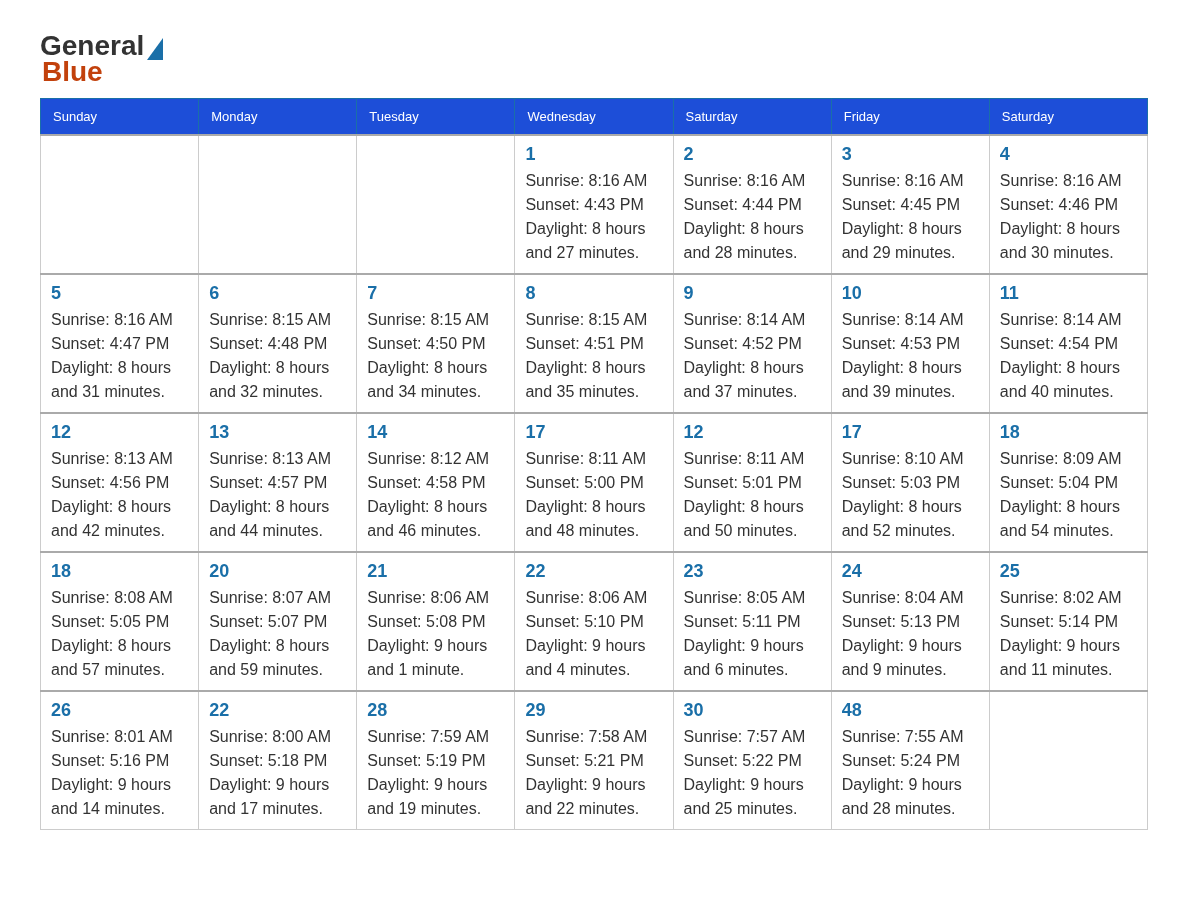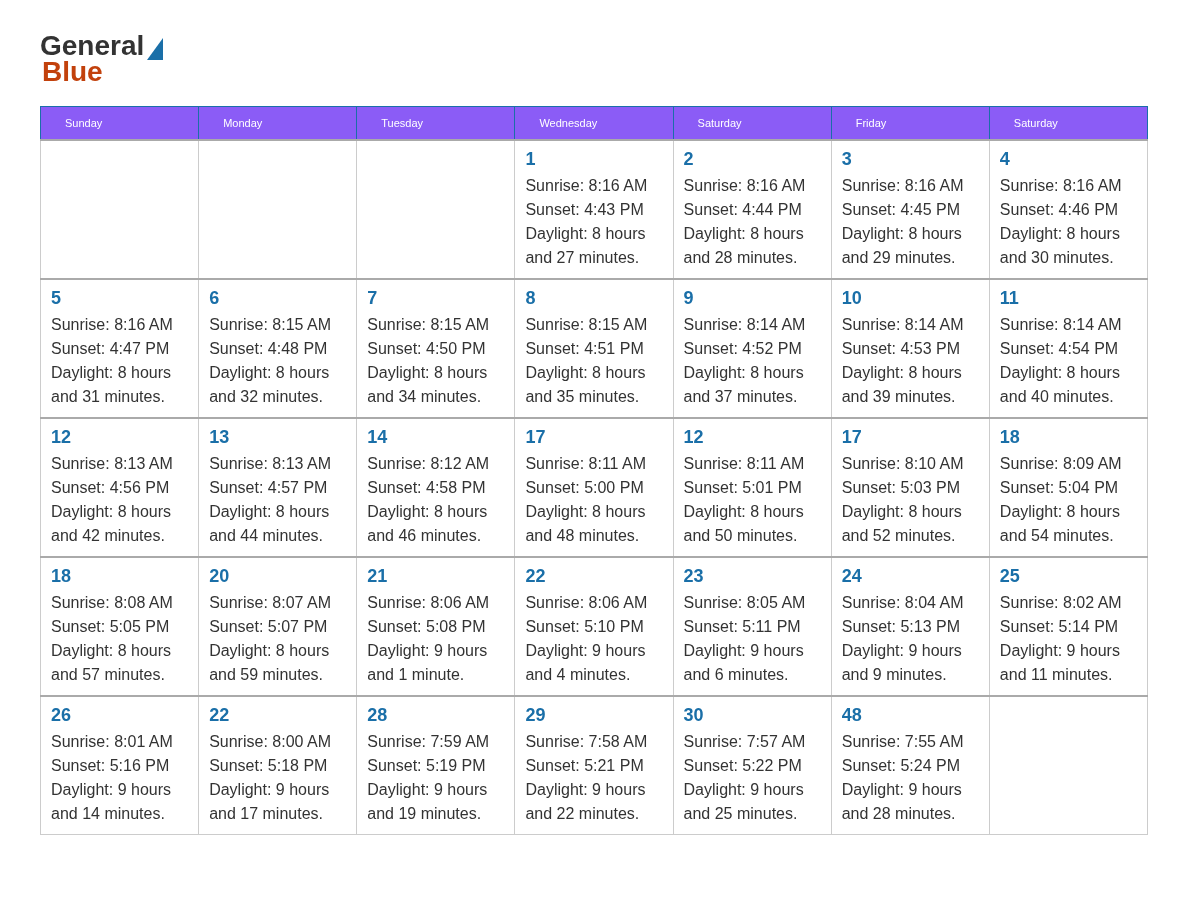--- a/index.html
+++ b/index.html
@@ -7,21 +7,21 @@
       font-family: Arial, sans-serif;
       background: #fff;
       padding: 30px 40px;
       width: 1188px;
       min-height: 918px;
     }
     .header {
       display: flex;
       justify-content: space-between;
       align-items: flex-start;
-      margin-bottom: 18px;
+      margin-bottom: 10px;
     }
     .logo-text-general {
       font-size: 28px;
       font-weight: bold;
       color: #333;
     }
     .title-block {
       text-align: right;
     }
     .month-title {
@@ -33,25 +33,25 @@
       font-size: 22px;
       color: #333;
       margin-top: 4px;
     }
     .calendar-table {
       width: 100%;
       border-collapse: collapse;
       margin-top: 10px;
     }
     .calendar-table th {
-      background-color: #8b5cf6;
+      background-color: #1d4ed8;
       color: #fff;
-      font-size: 11px;
+      font-size: 13px;
       font-weight: normal;
-      padding: 10px 24px;
+      padding: 10px 12px;
       text-align: left;
       border: 1px solid #1a6fa8;
     }
     .calendar-table td {
       border: 1px solid #ccc;
       vertical-align: top;
       padding: 8px 10px;
       width: calc(100% / 7);
       height: 110px;
     }

